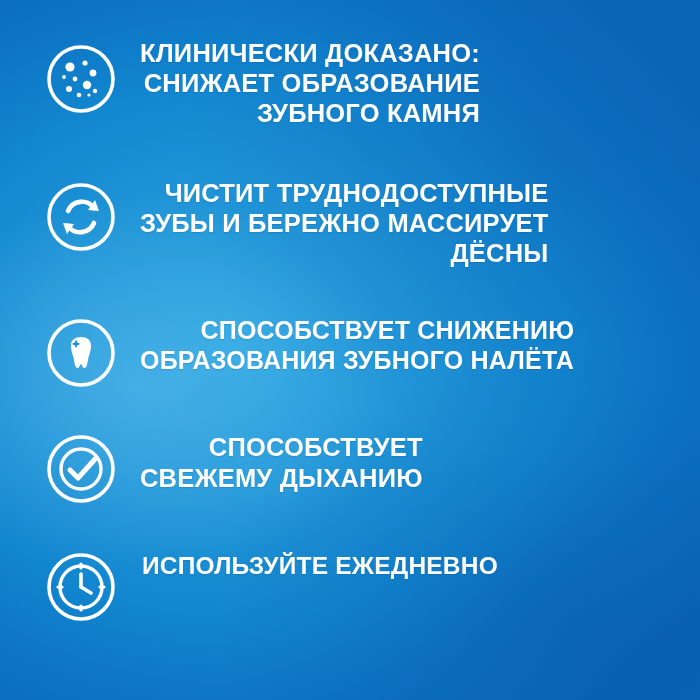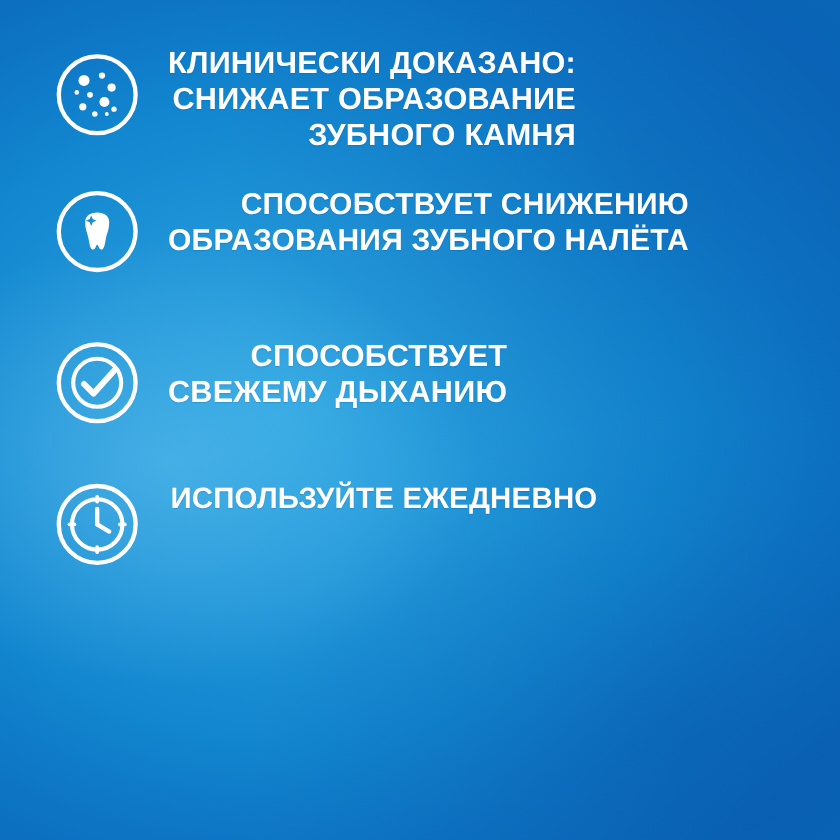--- a/index.html
+++ b/index.html
@@ -41,22 +41,22 @@
     display: flex;
     flex-direction: column;
   }
   .row {
     display: flex;
     align-items: flex-start;
     gap: 22px;
   }
   .row.r1 { margin-top: 14px; }
   .row.r2 { margin-top: 48px; }
-  .row.r3 { margin-top: 26px; }
-  .row.r4 { margin-top: 50px; }
+  .row.r3 { margin-top: 46px; }
+  .row.r4 { margin-top: 40px; }
   .row.r5 { margin-top: 44px; gap: 24px; }
 
   .icon-wrap {
     flex: 0 0 auto;
     width: 74px;
     height: 74px;
     display: flex;
     align-items: center;
     justify-content: center;
   }
@@ -103,20 +103,34 @@
           <circle cx="50" cy="48" r="2.2" fill="#ffffff"></circle>
           <circle cx="19" cy="34" r="1.9" fill="#ffffff"></circle>
           <circle cx="44" cy="52" r="1.6" fill="#ffffff"></circle>
         </svg>
       </div>
       <div class="text">Клинически доказано:
 снижает образование
 зубного камня</div>
     </div>
 
+    <div class="row r2">
+      <div class="icon-wrap">
+        <svg width="72" height="72" viewBox="0 0 72 72" aria-hidden="true">
+          <circle cx="36" cy="36" r="32" fill="none" stroke="#ffffff" stroke-width="3.6"></circle>
+          <path d="M23 30 A15 15 0 0 1 49 27" fill="none" stroke="#ffffff" stroke-width="4.6" stroke-linecap="round"></path>
+          <polygon points="50,19 54,30 43,29" fill="#ffffff"></polygon>
+          <path d="M49 42 A15 15 0 0 1 23 45" fill="none" stroke="#ffffff" stroke-width="4.6" stroke-linecap="round"></path>
+          <polygon points="22,53 18,42 29,43" fill="#ffffff"></polygon>
+        </svg>
+      </div>
+      <div class="text">Чистит труднодоступные
+зубы и бережно массирует
+дёсны</div>
+    </div>
 
     <div class="row r3">
       <div class="icon-wrap">
         <svg width="72" height="72" viewBox="0 0 72 72" aria-hidden="true">
           <circle cx="36" cy="36" r="32" fill="none" stroke="#ffffff" stroke-width="3.6"></circle>
           <path d="M26 28c0-5 4-8 10-8s10 3 10 8c0 7-2 9-3 15c-0.8 5-1.6 8-3.6 8c-2.2 0-2.3-4-3.4-4s-1.2 4-3.4 4c-2 0-2.8-3-3.6-8C28 37 26 35 26 28z" fill="#ffffff"></path>
           <path d="M31 22.5l1.3 3.1 3.1 1.3-3.1 1.3-1.3 3.1-1.3-3.1-3.1-1.3 3.1-1.3z" fill="#1a90d6"></path>
         </svg>
       </div>
       <div class="text sz-b">Способствует снижению

